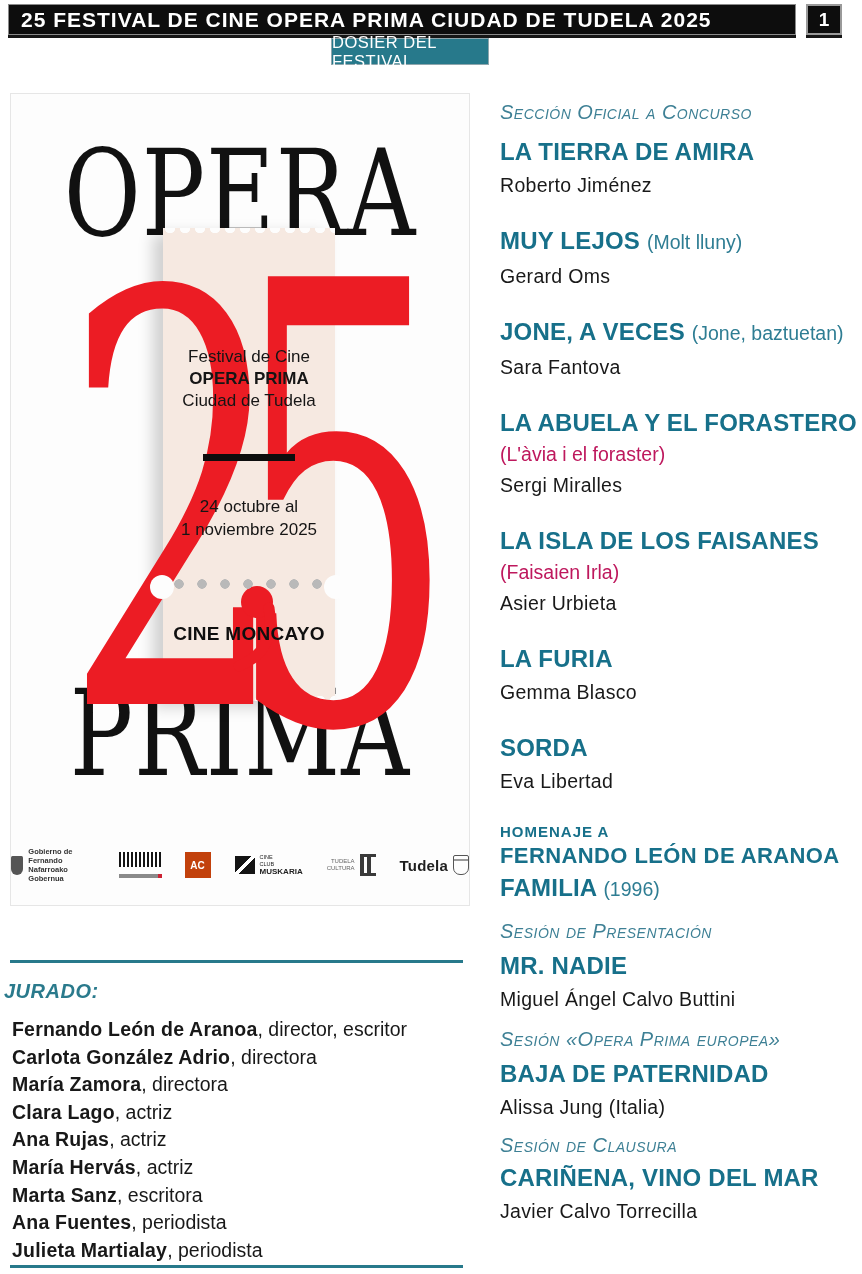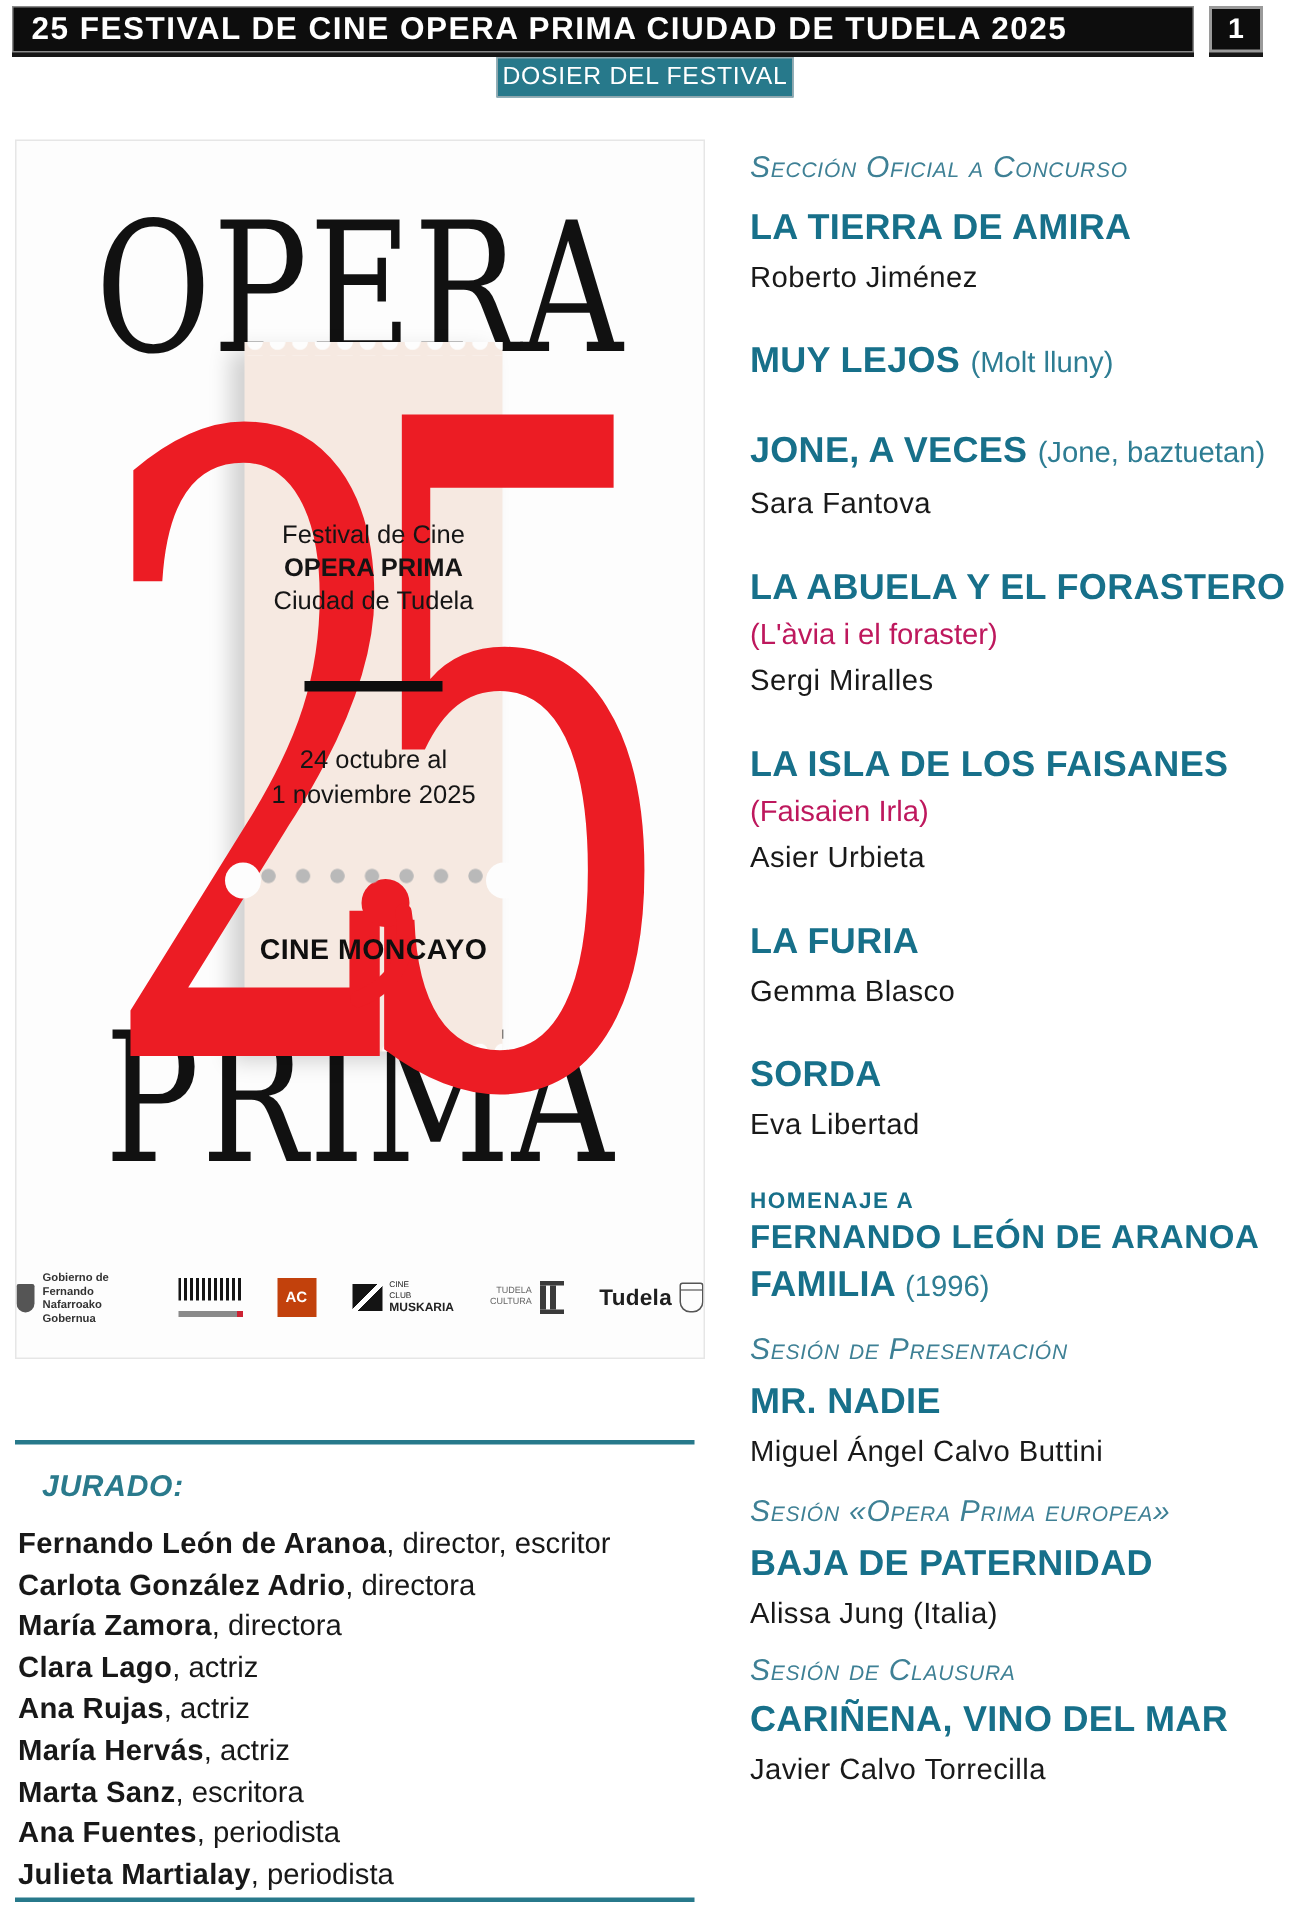--- a/index.html
+++ b/index.html
@@ -9,21 +9,21 @@
   
   .header-bar{position:absolute;left:8px;top:4px;width:788px;height:31px;
     background:#0d0d0d;border:1px solid #8a8a8a;box-sizing:border-box;
     box-shadow:0 3px 0 #161616;display:flex;align-items:center;}
   .header-bar span{color:#fff;font-weight:bold;font-size:21px;letter-spacing:1px;
     padding-left:12px;white-space:nowrap;}
   .page-box{position:absolute;left:806px;top:4px;width:36px;height:31px;
     background:#0d0d0d;border:2px solid #9a9a9a;box-sizing:border-box;
     color:#fff;font-weight:bold;font-size:19px;display:flex;
     align-items:center;justify-content:center;box-shadow:0 3px 0 #161616;}
-  .badge{position:absolute;left:331px;top:38px;width:198px;height:27px;
+  .badge{position:absolute;left:331px;top:38px;width:158px;height:27px;
     background:#27798B;border:1px solid #8fa6ad;box-sizing:border-box;
     color:#fff;font-size:16.5px;letter-spacing:.5px;display:flex;
     align-items:center;justify-content:center;}
 
   
   .poster{position:absolute;left:10px;top:93px;width:460px;height:813px;
     background:#fdfdfd;border:1px solid #e6e6e6;box-sizing:border-box;overflow:hidden;}
   .big-word{position:absolute;left:0;right:0;text-align:center;
     font-family:"DejaVu Serif",serif;color:#111;font-size:94px;line-height:1;
     letter-spacing:1px;transform:scale(1.0,1.28);transform-origin:center top;}
@@ -76,21 +76,21 @@
     border-top:3px solid #3a3a3a;border-bottom:3px solid #3a3a3a;
     background:linear-gradient(90deg,#3a3a3a 0 4px,transparent 4px 7px,#3a3a3a 7px 11px,transparent 11px 16px);}
   .tudela-name{font-size:15px;font-weight:bold;color:#1f1f1f;letter-spacing:.2px;}
   .tudela-crest{width:16px;height:20px;border:1.5px solid #555;box-sizing:border-box;
     border-radius:2px 2px 7px 7px;background:
     linear-gradient(180deg,transparent 0 3px,#999 3px 4.5px,transparent 4.5px);}
 
   
   .rule{position:absolute;left:10px;width:453px;height:3px;background:#27798B;}
   .rule-top{top:960px;} .rule-bottom{top:1265px;}
-  .jury-heading{position:absolute;left:28px;top:980px;font-size:20px;font-weight:bold;
+  .jury-heading{position:absolute;left:4px;top:980px;font-size:20px;font-weight:bold;
     font-style:italic;color:#2A7A8C;letter-spacing:.5px;}
   .jury-list{position:absolute;left:12px;top:1016px;font-size:19.5px;line-height:27.6px;color:#181818;}
   .jury-line b{letter-spacing:.2px;}
 
   
   .program{position:absolute;left:500px;top:100px;width:362px;}
   .sec-heading{font-style:italic;font-variant:small-caps;font-size:20px;line-height:24px;
     color:#3E8095;letter-spacing:.5px;margin:0 0 13px 0;}
   .section-2 .sec-heading{margin-bottom:6px;}
   .section-3 .sec-heading,.section-4 .sec-heading{margin-bottom:8px;}
@@ -213,20 +213,21 @@
 <div class="program">
 
   <div class="section section-1">
     <div class="sec-heading">Sección Oficial a Concurso</div>
     <div class="film">
       <div class="film-title"><span>LA TIERRA DE AMIRA</span></div>
       <div class="film-dir">Roberto Jiménez</div>
     </div>
     <div class="film">
       <div class="film-title"><span>MUY LEJOS</span> <span class="orig">(Molt lluny)</span></div>
+      <div class="film-dir">Gerard Oms</div>
     </div>
     <div class="film">
       <div class="film-title"><span>JONE, A VECES</span> <span class="orig">(Jone, baztuetan)</span></div>
       <div class="film-dir">Sara Fantova</div>
     </div>
     <div class="film">
       <div class="film-title"><span>LA ABUELA Y EL FORASTERO</span></div>
       <div class="orig-line">(L'àvia i el foraster)</div>
       <div class="film-dir">Sergi Miralles</div>
     </div>

